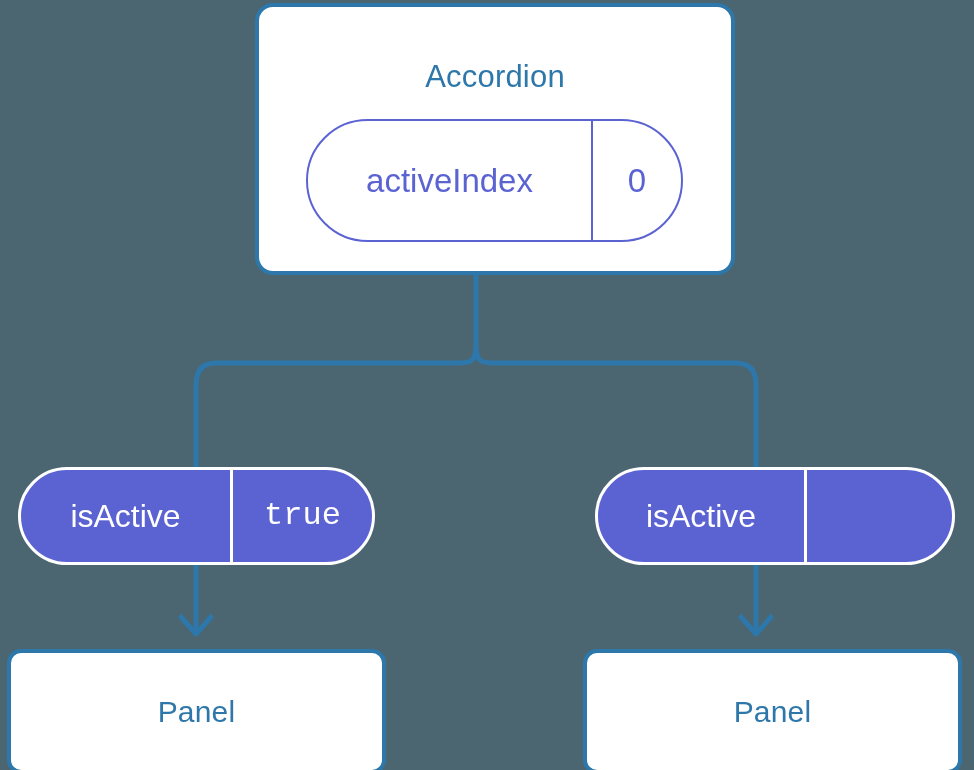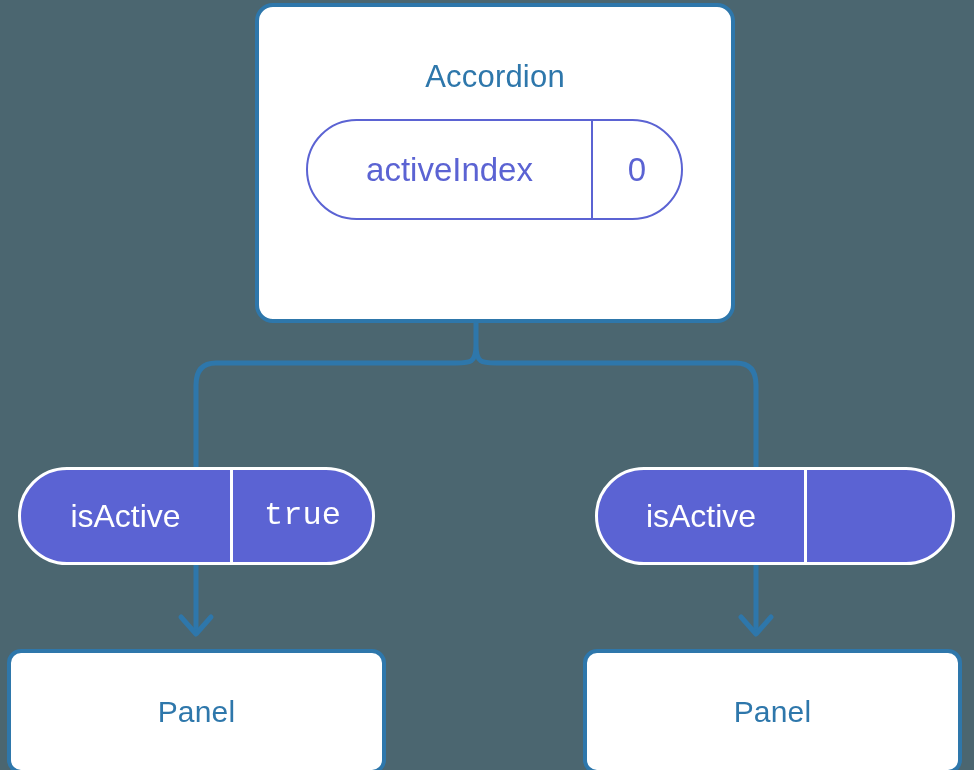--- a/index.html
+++ b/index.html
@@ -53,21 +53,21 @@
     letter-spacing: 0.2px;
     line-height: 1;
     white-space: nowrap;
   }
 
   
   #accordion-card {
     left: 255px;
     top: 3px;
     width: 480px;
-    height: 320px;
+    height: 272px;
     border-radius: 18px;
     justify-content: flex-start;
   }
   #accordion-card .card-title {
     margin-top: 54px;
   }
 
   
   .panel-card {
     width: 379px;
@@ -98,21 +98,21 @@
     justify-content: center;
     white-space: nowrap;
     line-height: 1;
   }
 
   
   #activeindex-pill {
     left: 306px;
     top: 119px;
     width: 377px;
-    height: 101px;
+    height: 123px;
     border: 2px solid #5b63d3;
     background: transparent;
   }
   #activeindex-pill .pill-key {
     flex: 0 0 283px;
     color: #5b63d3;
     font-size: 33px;
     border-right: 2px solid #5b63d3;
   }
   #activeindex-pill .pill-val {

